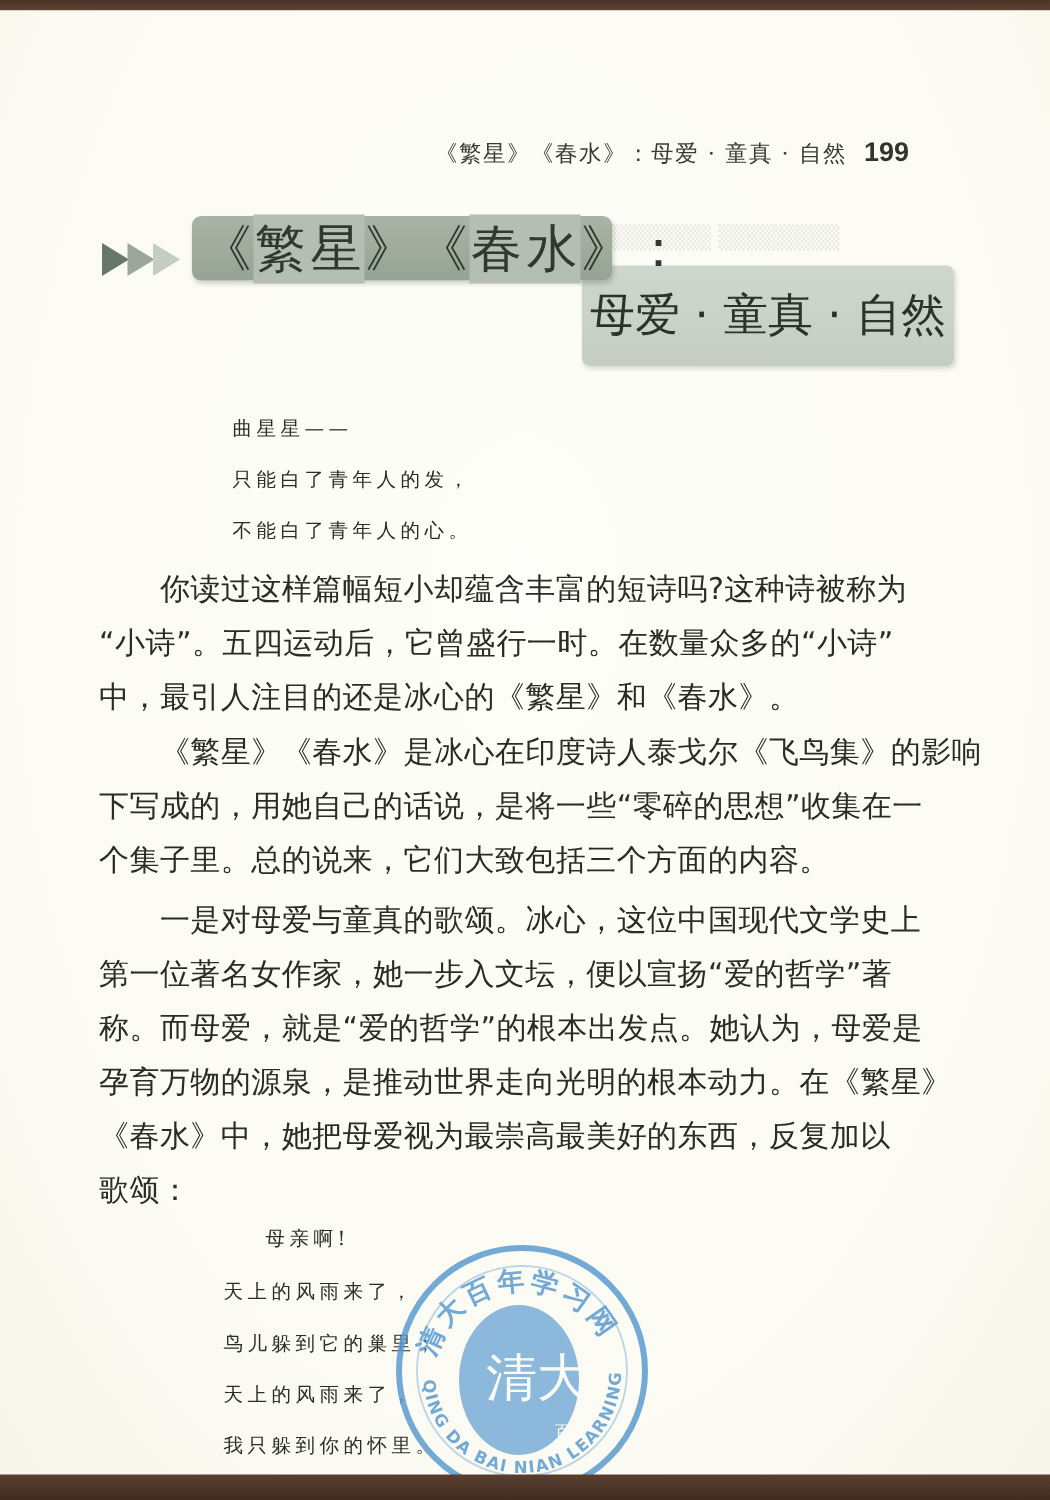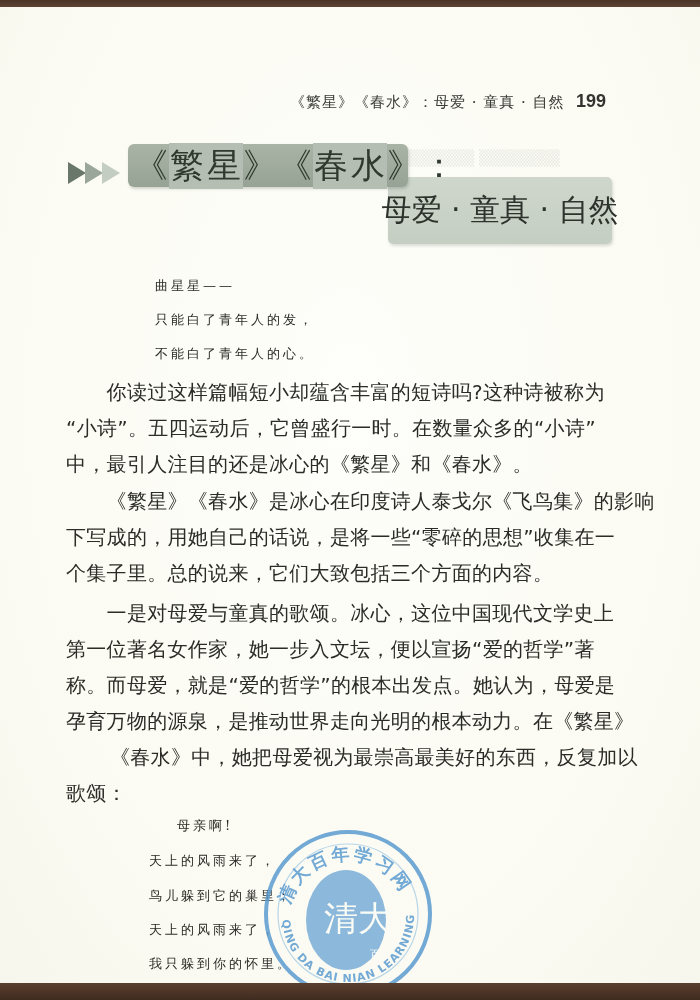--- a/index.html
+++ b/index.html
@@ -95,21 +95,21 @@
     }
     .banner-main-text .hl {
       display: inline-block;
       background: #b5beb2;
       padding: 0 1px;
     }
     .banner-sub {
       position: absolute;
       left: 388px;
       top: 170px;
-      width: 224px;
+      width: 248px;
       height: 67px;
       background: linear-gradient(180deg, #cfd7cc 0%, #c5cec2 100%);
       border-radius: 5px;
       box-shadow: 1px 2px 3px rgba(80,90,80,0.2);
       display: flex;
       align-items: center;
       justify-content: center;
     }
     .banner-sub-text {
       font-size: 30px;
@@ -191,21 +191,21 @@
   <div class="para-line" style="top:444px;">中，最引人注目的还是冰心的《繁星》和《春水》。</div>
 
   <div class="para-line" style="top:481px;">　　《繁星》《春水》是冰心在印度诗人泰戈尔《飞鸟集》的影响</div>
   <div class="para-line" style="top:517px;">下写成的，用她自己的话说，是将一些“零碎的思想”收集在一</div>
   <div class="para-line" style="top:553px;">个集子里。总的说来，它们大致包括三个方面的内容。</div>
 
   <div class="para-line" style="top:593px;">　　一是对母爱与童真的歌颂。冰心，这位中国现代文学史上</div>
   <div class="para-line" style="top:629px;">第一位著名女作家，她一步入文坛，便以宣扬“爱的哲学”著</div>
   <div class="para-line" style="top:665px;text-align:center;">称。而母爱，就是“爱的哲学”的根本出发点。她认为，母爱是</div>
   <div class="para-line" style="top:701px;">孕育万物的源泉，是推动世界走向光明的根本动力。在《繁星》</div>
-  <div class="para-line" style="top:737px;margin-left:44px;">《春水》中，她把母爱视为最崇高最美好的东西，反复加以</div>
+  <div class="para-line" style="top:737px;">《春水》中，她把母爱视为最崇高最美好的东西，反复加以</div>
   <div class="para-line" style="top:773px;">歌颂：</div>
 
   <div class="poem-line" style="left:149px;top:810px;margin-left:28px;">母亲啊!</div>
   <div class="poem-line" style="left:149px;top:845px;">天上的风雨来了，</div>
   <div class="poem-line" style="left:149px;top:880px;">鸟儿躲到它的巢里；</div>
   <div class="poem-line" style="left:149px;top:914px;">天上的风雨来了，</div>
   <div class="poem-line" style="left:149px;top:948px;">我只躲到你的怀里。</div>
 
 </div>
 

